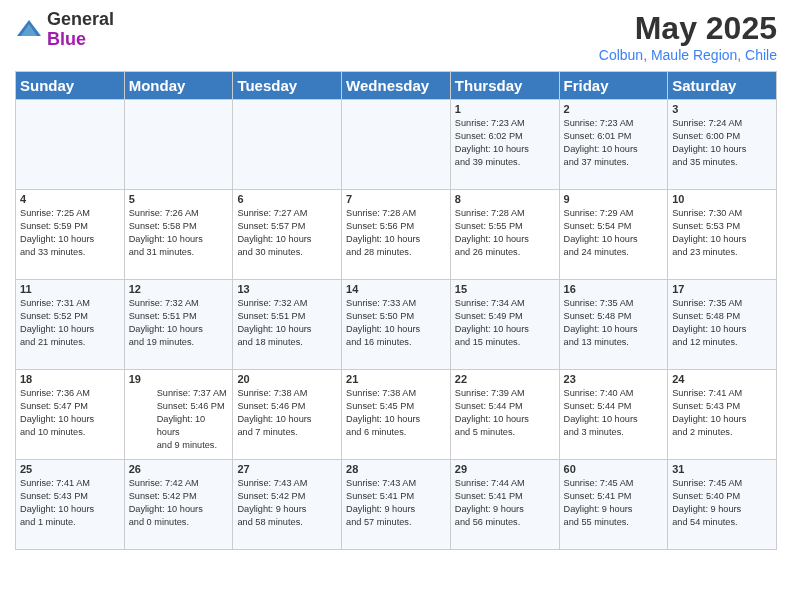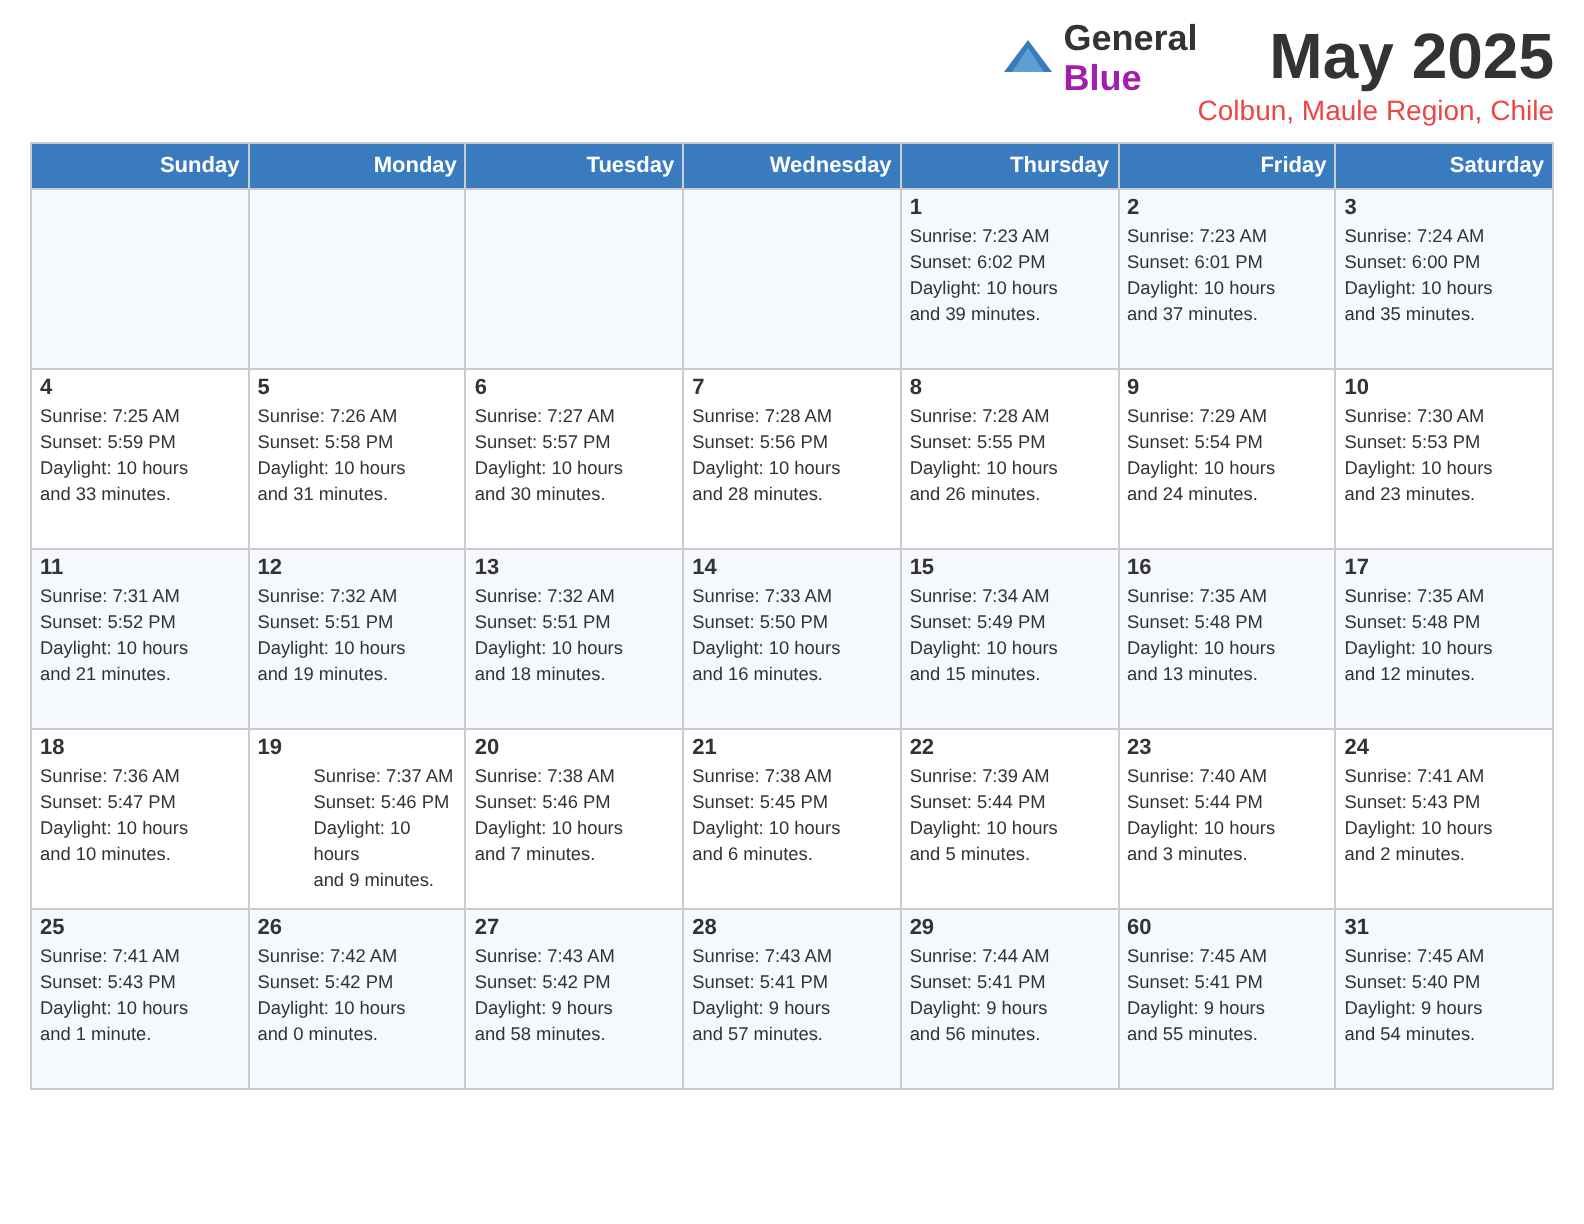--- a/index.html
+++ b/index.html
@@ -5,21 +5,21 @@
     * { box-sizing: border-box; margin: 0; padding: 0; }
     body {
       font-family: Arial, sans-serif;
       background: #fff;
       width: 792px;
       min-height: 612px;
       padding: 10px 15px;
     }
     .header {
       display: flex;
-      justify-content: flex-end;
+      justify-content: space-between;
       align-items: flex-start;
       margin-bottom: 8px;
     }
     .logo {
       display: flex;
       align-items: center;
       gap: 4px;
     }
     .logo-text {
       font-size: 18px;
@@ -33,35 +33,35 @@
       height: 28px;
     }
     .title-block { text-align: right; }
     .month-title {
       font-size: 32px;
       font-weight: bold;
       color: #333;
     }
     .location {
       font-size: 14px;
-      color: #ef4444;
+      color: #3b82f6;
     }
     table {
       width: 100%;
       border-collapse: collapse;
       table-layout: fixed;
     }
     thead th {
       background: #3a7bbf;
       color: #fff;
-      font-size: 11px;
+      font-size: 15px;
       font-weight: bold;
       padding: 5px 4px;
       border: 1px solid #ccc;
-      text-align: right;
+      text-align: left;
       margin-top: 22px;
     }
     tbody td {
       border: 1px solid #ccc;
       vertical-align: top;
       padding: 3px 4px;
       font-size: 9.5px;
       color: #333;
       height: 90px;
       background: #fff;

